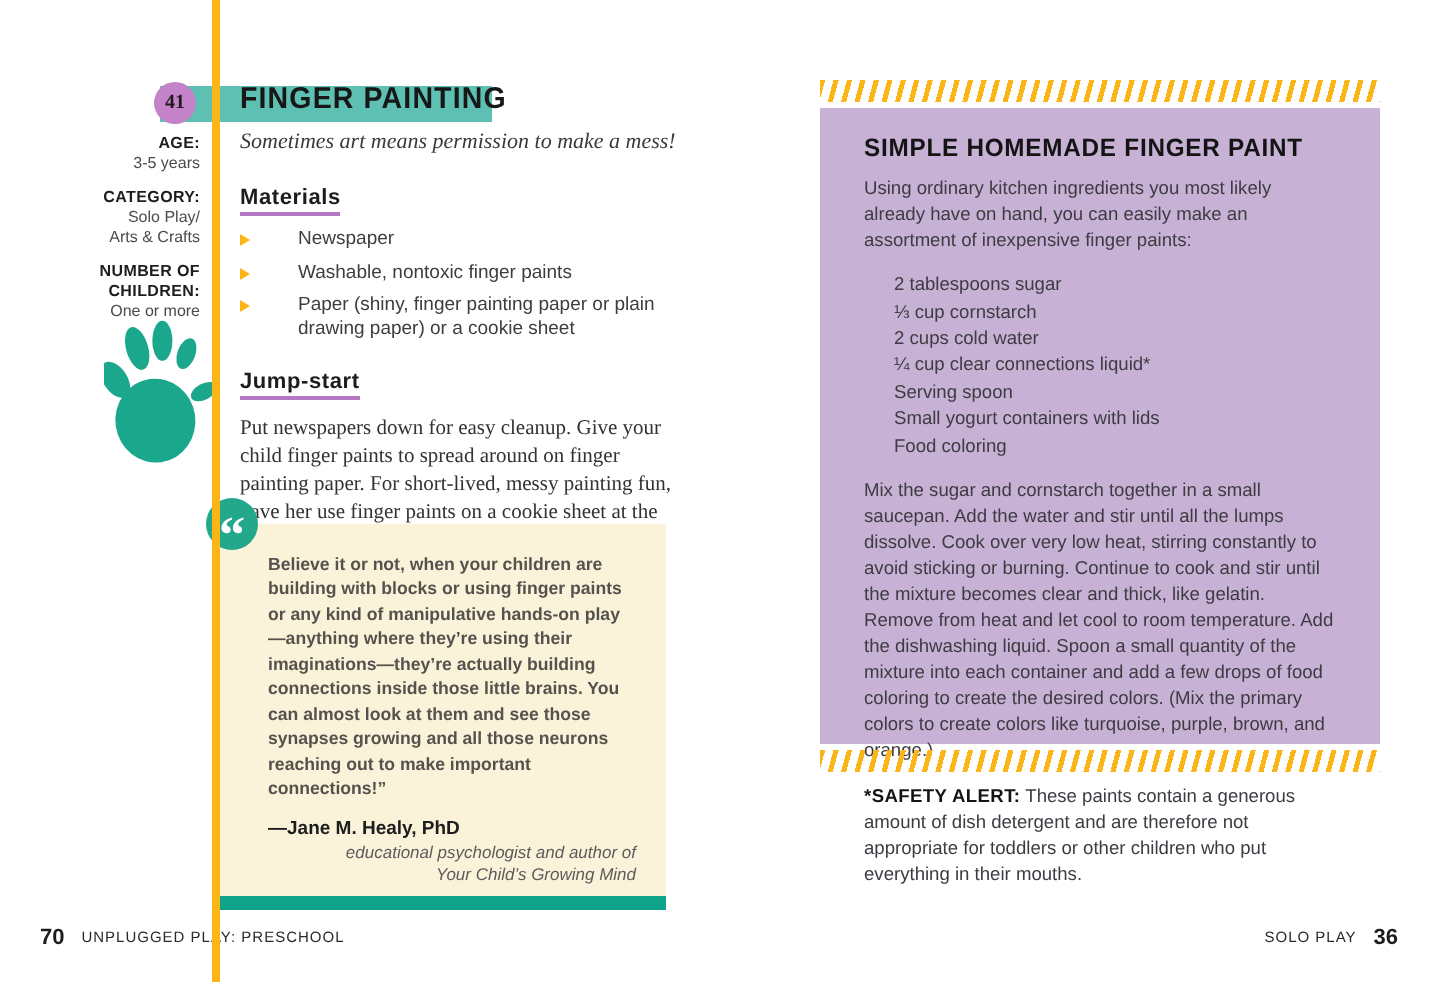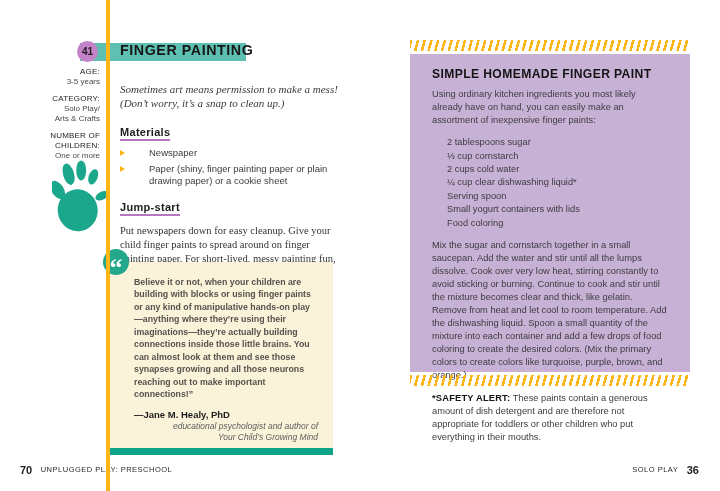--- a/index.html
+++ b/index.html
@@ -5,34 +5,34 @@
   html,body { margin:0; padding:0; background:#fff; }
   .spread { position:relative; width:720px; height:491px; background:#ffffff; overflow:hidden;
             font-family:"Liberation Sans", sans-serif; color:#1d1d1d; }
 
   
   .vrule { position:absolute; left:106px; top:0; width:4px; height:491px; background:#FBB517; z-index:5; }
 
   
   .badge { position:absolute; left:77px; top:41px; width:21px; height:21px; border-radius:50%;
            background:#C482C8; z-index:6; display:flex; align-items:center; justify-content:center;
-           font-size:10px; font-weight:bold; color:#201a20; }
+           font-size:10px; font-weight:bold; color:#201a20;font-family:Liberation Serif, serif; }
   .title-band { position:absolute; left:80px; top:43px; width:166px; height:18px; background:#5EC0B2; z-index:1; }
   .activity-title { position:absolute; left:120px; top:41px; margin:0; font-size:15px; font-weight:bold;
            letter-spacing:0.6px; color:#171717; white-space:nowrap; z-index:6;
            transform:scaleX(0.95); transform-origin:left top; }
 
   
   .sidebar { position:absolute; left:8px; top:67px; width:92px; text-align:right; z-index:2; }
-  .meta-label { font-size:8px; font-weight:normal; letter-spacing:0.2px; line-height:1.25; color:#1d1d1d; }
+  .meta-label { font-size:8px; font-weight:bold; letter-spacing:0.2px; line-height:1.25; color:#1d1d1d; }
   .meta-value { font-size:8px; color:#4b4b4b; line-height:1.25; margin-bottom:7px; }
   .handprint { position:absolute; left:52px; top:160px; z-index:2; }
 
   
-  .main-col { position:absolute; left:120px; top:82px; width:232px; z-index:2; }
+  .main-col { position:absolute; left:120px; top:64px; width:232px; z-index:2; }
   .intro { font-family:"Liberation Serif", serif; font-style:italic; font-size:11px; line-height:1.3;
            color:#3a3a3a; margin:0 0 11px; }
   .subhead { display:inline-block; font-size:11px; font-weight:bold; letter-spacing:0.3px; color:#1d1d1d;
            border-bottom:2px solid #B778C2; padding-bottom:1px; margin:0 0 6px; }
   .materials-list { list-style:none; margin:0 0 9px; padding:0; font-size:9.5px; color:#3d3d3d; }
   .materials-list li { position:relative; padding-left:29px; margin-bottom:4px; line-height:1.3; }
   .arrow { position:absolute; left:0; top:3px; width:0; height:0;
            border-left:5px solid #FBB517; border-top:3.5px solid transparent; border-bottom:3.5px solid transparent; }
   .jump-body { font-family:"Liberation Serif", serif; font-size:10.5px; line-height:1.33; color:#333;
            margin:2px 0 0; width:226px; }
@@ -101,26 +101,26 @@
       <ellipse cx="20" cy="13" rx="5.5" ry="11" transform="rotate(-8 20 13)"></ellipse>
       <ellipse cx="33" cy="11" rx="5" ry="10" transform="rotate(8 33 11)"></ellipse>
       <ellipse cx="44" cy="19" rx="4.5" ry="8" transform="rotate(28 44 19)"></ellipse>
       <ellipse cx="50" cy="39" rx="4" ry="7" transform="rotate(70 50 39)"></ellipse>
     </g>
   </svg>
 
   <div class="main-col">
     <p class="intro">
       <span>Sometimes art means permission to make a mess!</span><br>
-      <span>(Don’t worry, it’s a snap to clean up.)</span>
     </p>
 
     <h2 class="subhead">Materials</h2>
     <ul class="materials-list">
       <li><span class="arrow"></span><span>Newspaper</span></li>
+      <li><span class="arrow"></span><span>Washable, nontoxic finger paints</span></li>
       <li><span class="arrow"></span><span>Paper (shiny, finger painting paper or plain drawing paper) or a cookie sheet</span></li>
     </ul>
 
     <h2 class="subhead">Jump-start</h2>
     <p class="jump-body">Put newspapers down for easy cleanup. Give your child finger paints to spread around on finger painting paper. For short-lived, messy painting fun, have her use finger paints on a cookie sheet at the kitchen table.</p>
   </div>
 
   <div class="quote-box">
     <div class="quote-icon">“</div>
     <div class="quote-inner">
@@ -141,21 +141,21 @@
 
   <div class="hatch hatch-top"></div>
 
   <div class="purple-box">
     <h2 class="pb-title">SIMPLE HOMEMADE FINGER PAINT</h2>
     <p class="pb-text">Using ordinary kitchen ingredients you most likely already have on hand, you can easily make an assortment of inexpensive finger paints:</p>
     <ul class="pb-list">
       <li>2 tablespoons sugar</li>
       <li>⅓ cup cornstarch</li>
       <li>2 cups cold water</li>
-      <li>¼ cup clear dishwashing liquid*</li>
+      <li>¼ cup clear connections liquid*</li>
       <li>Serving spoon</li>
       <li>Small yogurt containers with lids</li>
       <li>Food coloring</li>
     </ul>
     <p class="pb-text">Mix the sugar and cornstarch together in a small saucepan. Add the water and stir until all the lumps dissolve. Cook over very low heat, stirring constantly to avoid sticking or burning. Continue to cook and stir until the mixture becomes clear and thick, like gelatin. Remove from heat and let cool to room temperature. Add the dishwashing liquid. Spoon a small quantity of the mixture into each container and add a few drops of food coloring to create the desired colors. (Mix the primary colors to create colors like turquoise, purple, brown, and orange.)</p>
     <p class="pb-safety">
       <span class="pb-safety-label">*SAFETY ALERT:</span>
       <span>These paints contain a generous amount of dish detergent and are therefore not appropriate for toddlers or other children who put everything in their mouths.</span>
     </p>
   </div>

